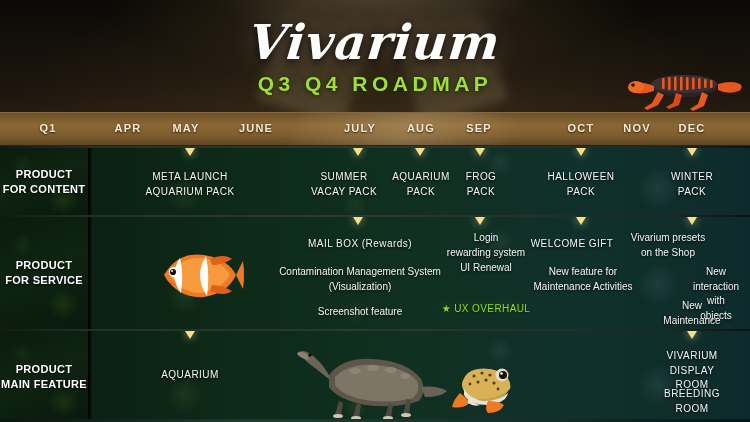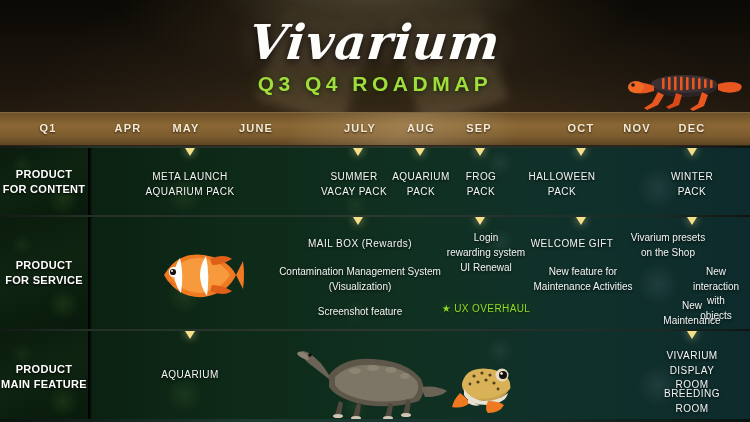--- a/index.html
+++ b/index.html
@@ -181,27 +181,27 @@
         <div class="bokeh"></div>
         <div class="tri" style="left:98px"></div>
         <div class="tri" style="left:266px"></div>
         <div class="tri" style="left:328px"></div>
         <div class="tri" style="left:388px"></div>
         <div class="tri" style="left:489px"></div>
         <div class="tri" style="left:600px"></div>
 
         <div class="item caps" style="left:98px;top:22px">META LAUNCH
 AQUARIUM PACK</div>
-        <div class="item caps" style="left:262px;top:22px">SUMMER
+        <div class="item caps" style="left:252px;top:22px">SUMMER
 VACAY PACK</div>
         <div class="item caps" style="left:329px;top:22px">AQUARIUM
 PACK</div>
         <div class="item caps" style="left:389px;top:22px">FROG
 PACK</div>
-        <div class="item caps" style="left:470px;top:22px">HALLOWEEN
+        <div class="item caps" style="left:489px;top:22px">HALLOWEEN
 PACK</div>
         <div class="item caps" style="left:600px;top:22px">WINTER
 PACK</div>
       </div>
     </div>
 
     <div class="row r1">
       <div class="rowsep"></div>
       <div class="labelcell">
         <div class="dots"></div>

